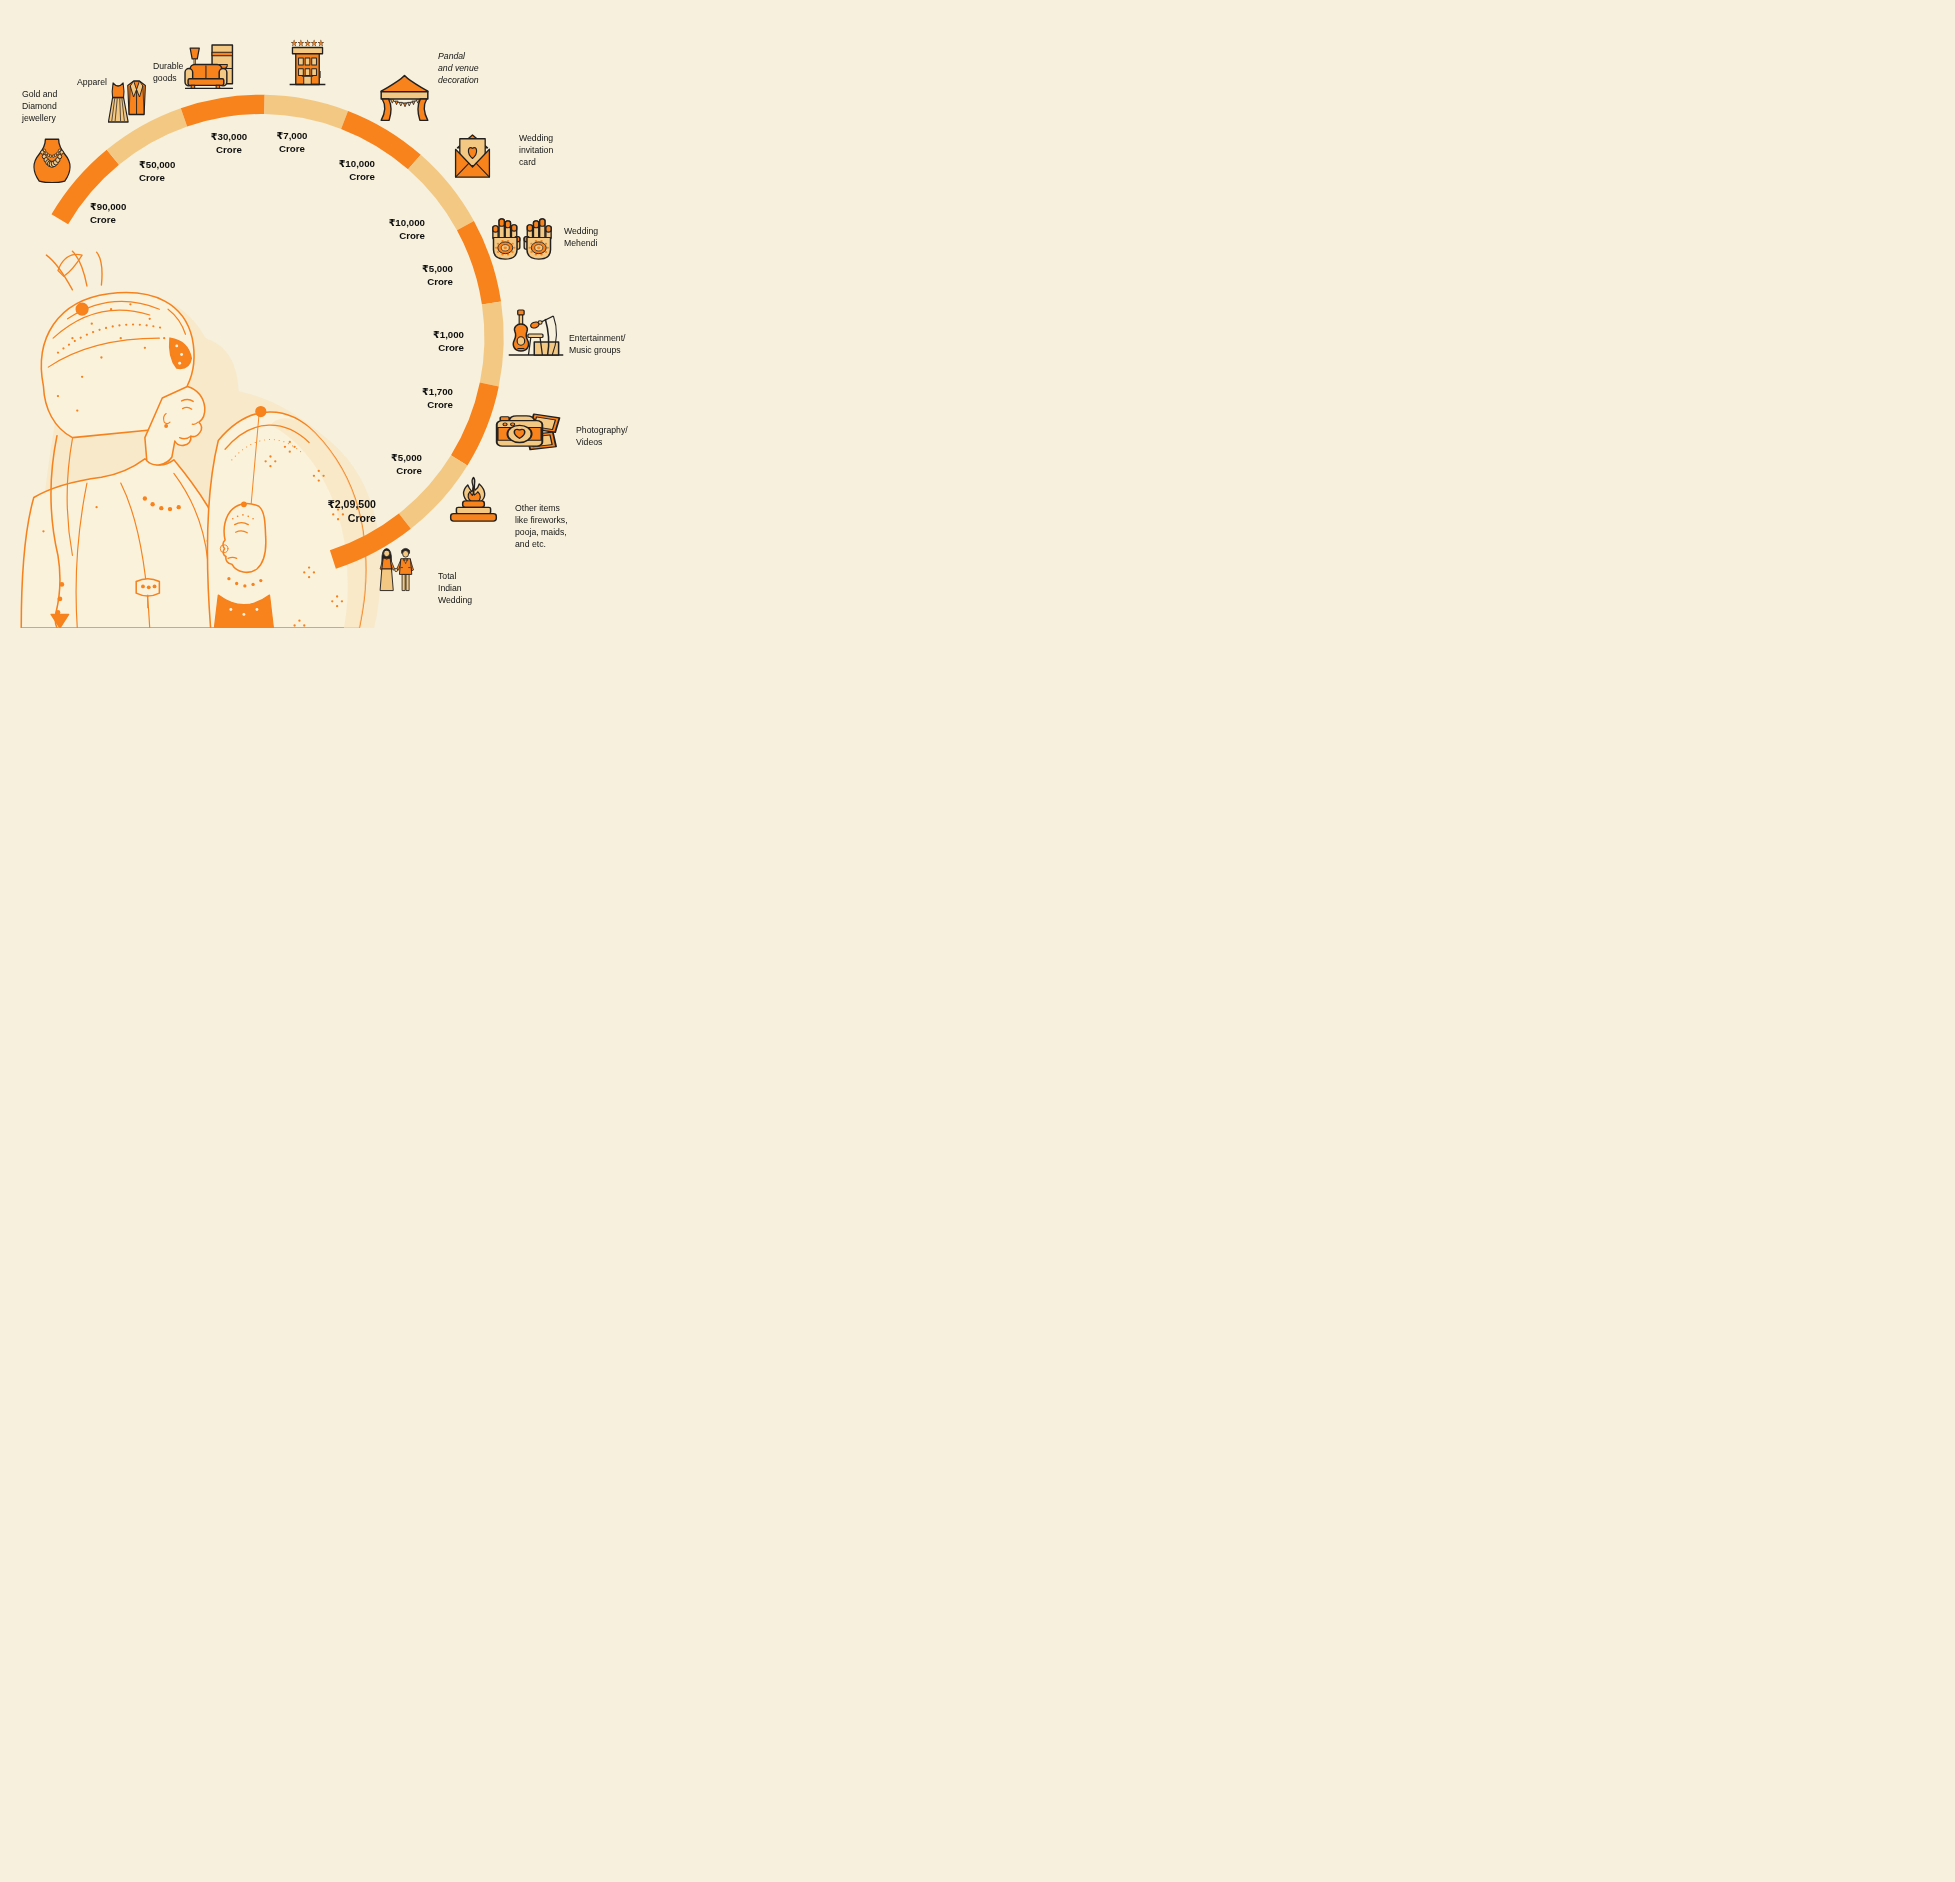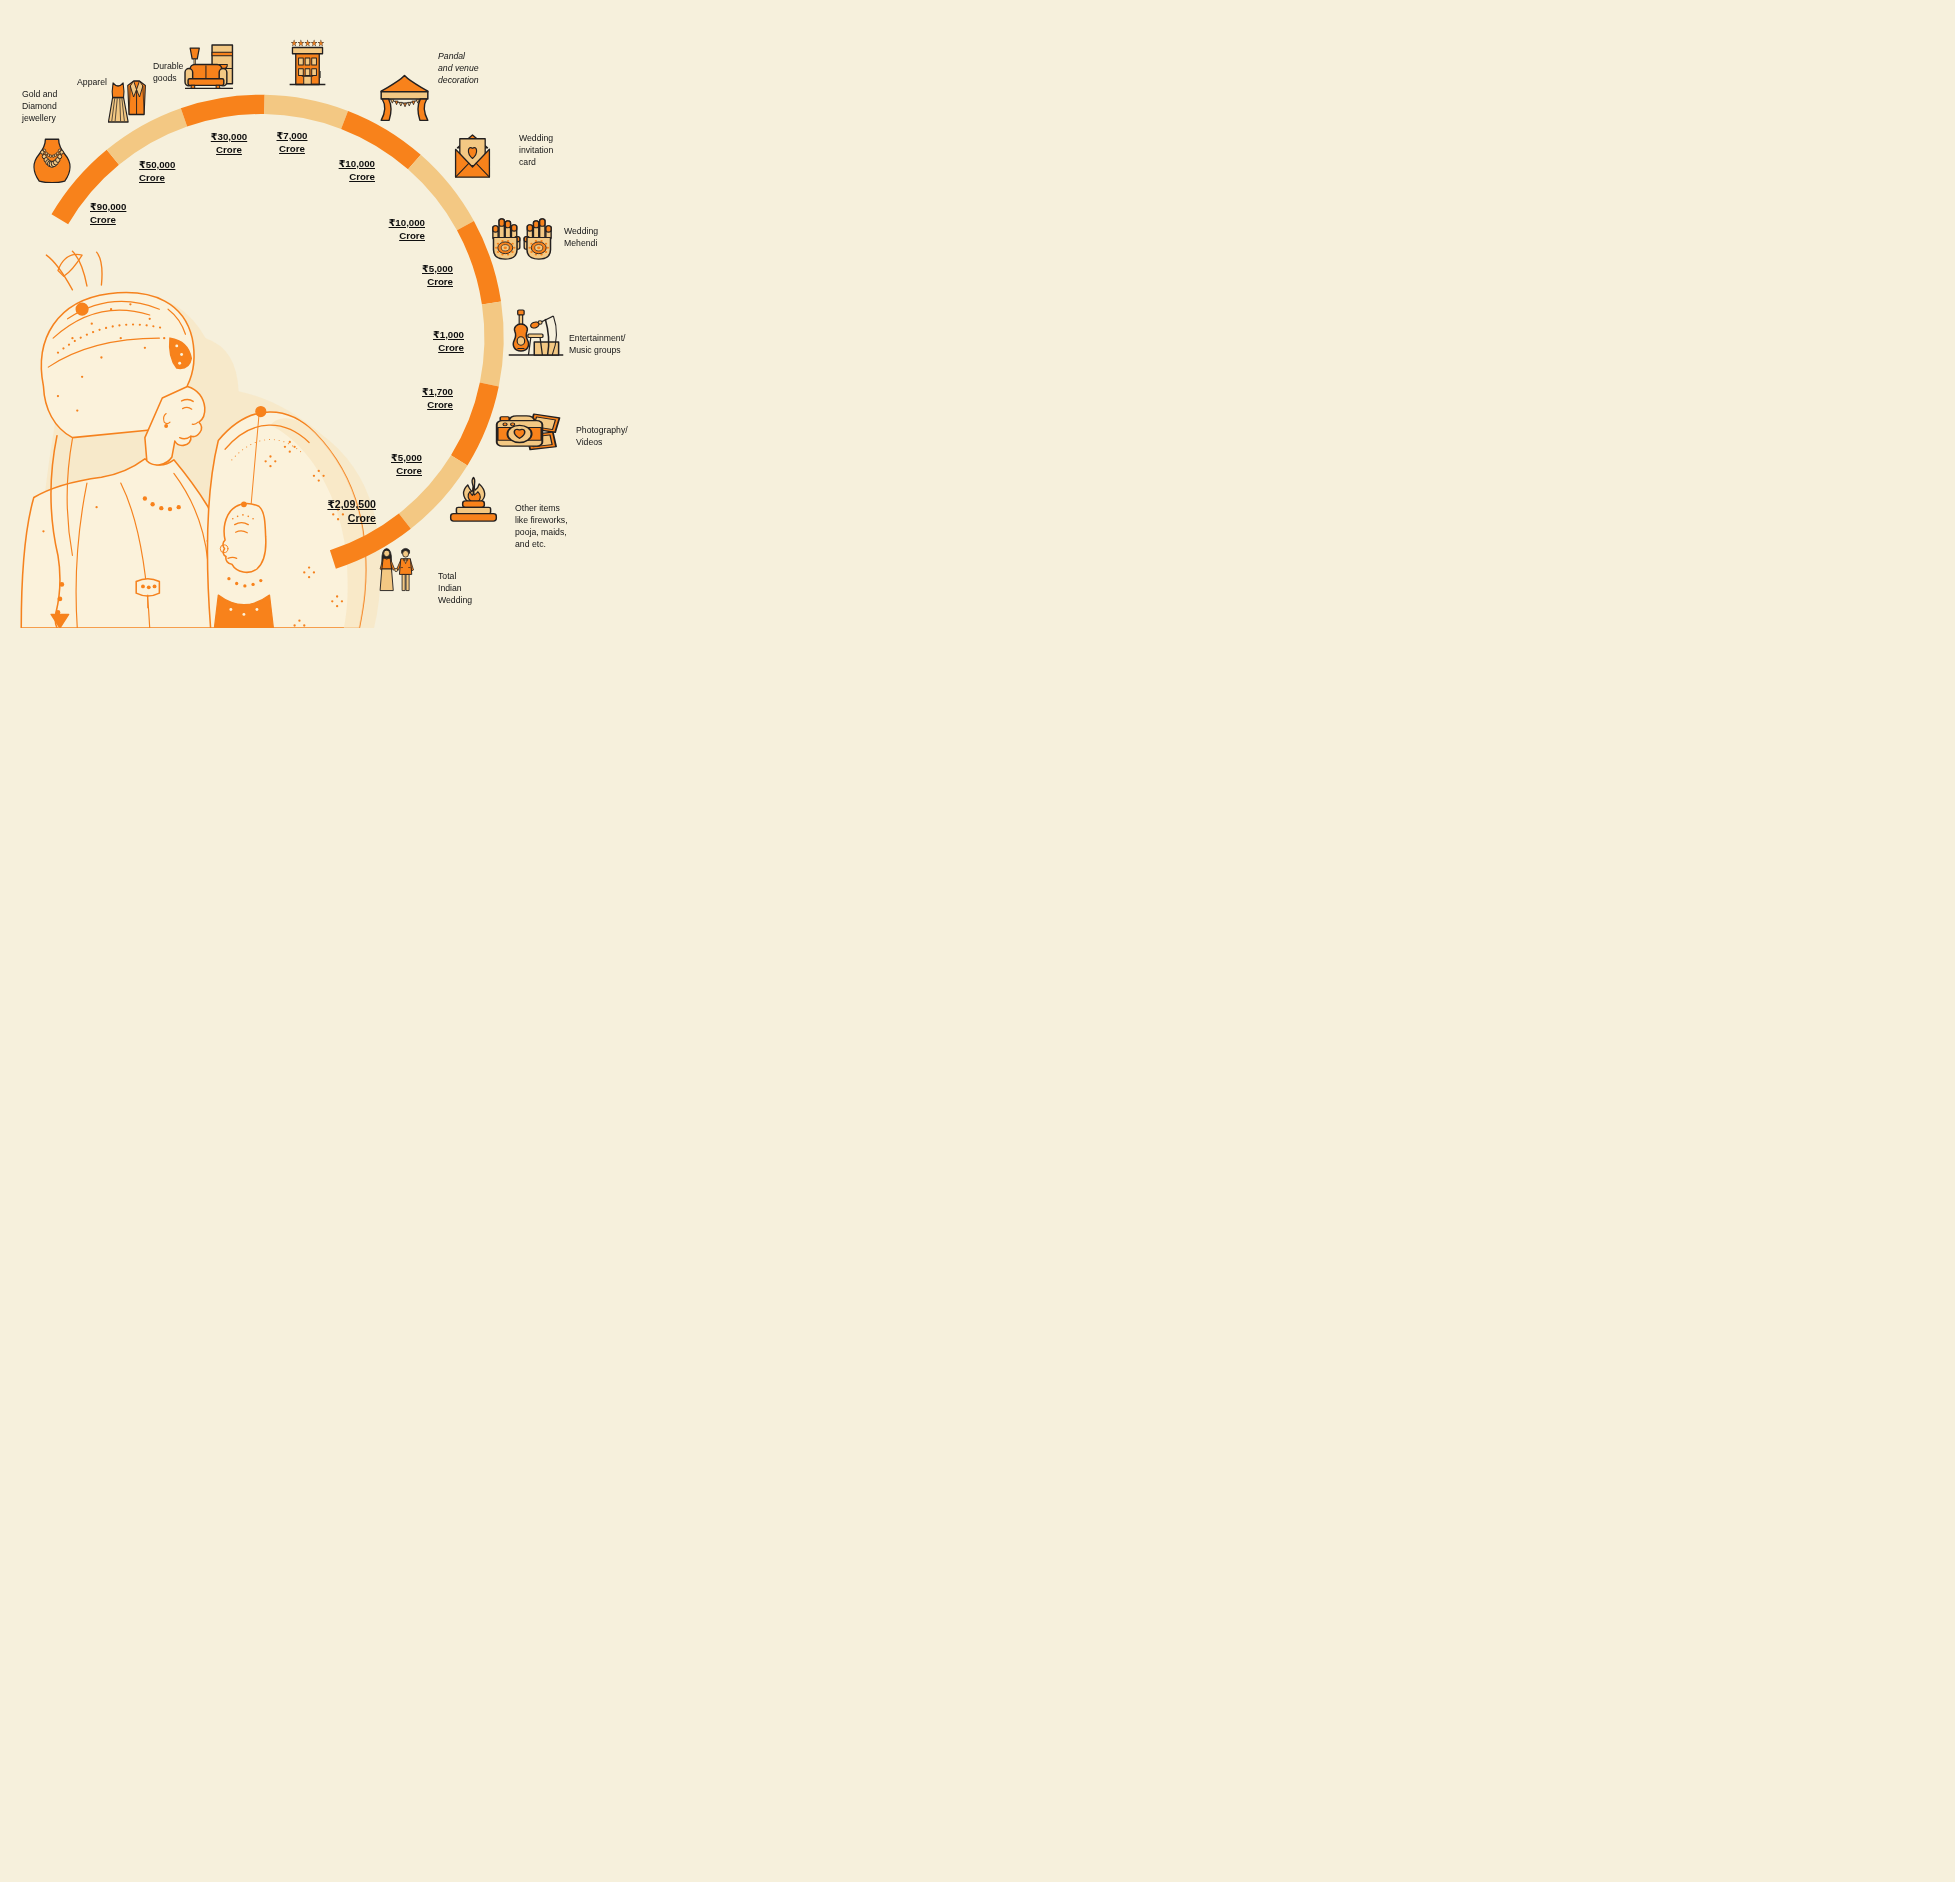--- a/index.html
+++ b/index.html
@@ -2,21 +2,21 @@
 <html style="font-size:7.7px"><head>
 <meta charset="utf-8">
 <style>
   html,body{margin:0;padding:0;background:#F6F0DC;}
   body{font-family:"Liberation Sans","DejaVu Sans",sans-serif;}
   #canvas{position:relative;width:652px;height:628px;background:#F6F0DC;overflow:hidden;}
   .layer{position:absolute;left:0;top:0;width:652px;height:628px;}
   #illu{z-index:1;}
   #ringsvg{z-index:2;}
   .cat-label{position:absolute;z-index:3;font-size:8.7px;line-height:12px;color:#161616;white-space:nowrap;}
-  .amount{position:absolute;z-index:3;font-size:9.7px;line-height:12.6px;font-weight:bold;color:#0f0f0f;white-space:nowrap;text-decoration:underline;}
+  .amount{position:absolute;z-index:3;font-size:9.7px;line-height:12.6px;font-weight:bold;color:#0f0f0f;white-space:nowrap;}
   .icon{position:absolute;z-index:3;}
   .icon svg{display:block;width:100%;height:100%;}
 </style>
 </head>
 <body>
 
 <div id="canvas">
 
   <svg id="illu" class="layer" viewBox="0 0 1350 1300">
 

